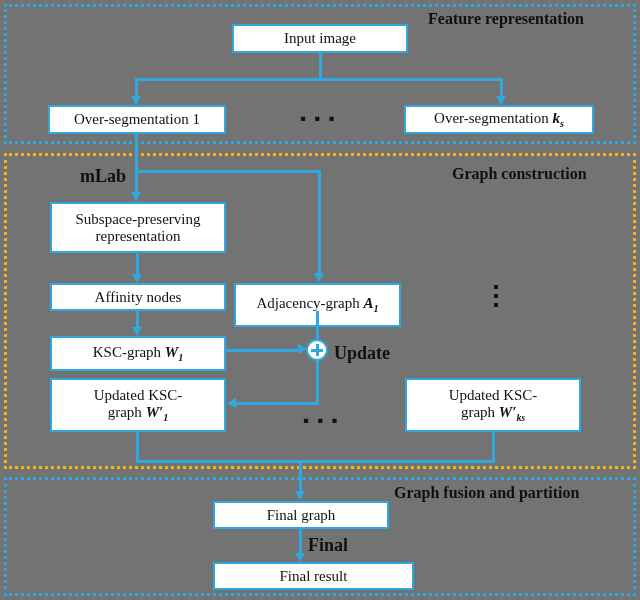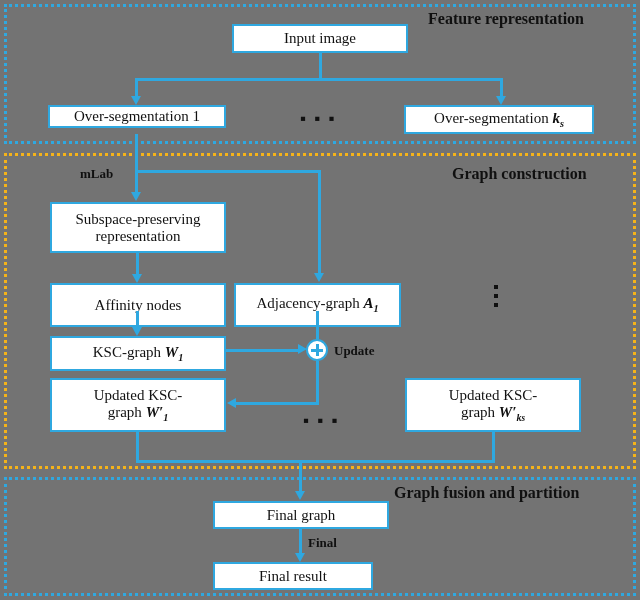--- a/index.html
+++ b/index.html
@@ -103,21 +103,21 @@
     border-top: 5.5px solid transparent;
     border-bottom: 5.5px solid transparent;
     border-left: 9px solid #2fa8e0;
   }
 
   
   .edge-label {
     position: absolute;
     font-family: "Liberation Serif", "DejaVu Serif", serif;
     font-weight: bold;
-    font-size: 13px;
+    font-size: 18px;
     color: #101010;
     white-space: nowrap;
   }
 
   
   .plus-node {
     position: absolute;
     width: 22px; height: 22px;
     border: 2.5px solid #2fa8e0;
     border-radius: 50%;
@@ -172,21 +172,21 @@
   <div class="section-title" style="left:428px; top:10px;">Feature representation</div>
 
   <div class="section-title" style="left:452px; top:165px;">Graph construction</div>
 
   <div class="section-title" style="left:394px; top:484px;">Graph fusion and partition</div>
 
   <div class="node" style="left:232px; top:24px; width:176px; height:29px;">
     <span class="inner">Input image</span>
   </div>
 
-  <div class="node" style="left:48px; top:105px; width:178px; height:23px;">
+  <div class="node" style="left:48px; top:105px; width:178px; height:29px;">
     <span class="inner">Over-segmentation 1</span>
   </div>
 
   <div class="node" style="left:404px; top:105px; width:190px; height:29px;">
     <span class="inner"><span>Over-segmentation </span><span class="mathvar">k</span><span class="sub">s</span></span>
   </div>
 
   <div class="line vline" style="left:318.5px; top:53px; height:27px;"></div>
   <div class="line hline" style="left:135px; top:78px; width:368px;"></div>
   <div class="line vline" style="left:135px; top:78px; height:19px;"></div>
@@ -209,21 +209,21 @@
   <div class="node" style="left:50px; top:202px; width:176px; height:51px;">
     <span class="inner">
       <span>Subspace-preserving</span><br>
       <span>representation</span>
     </span>
   </div>
 
   <div class="line vline" style="left:136px; top:253px; height:22px;"></div>
   <div class="arrow-down" style="left:132px; top:274px;"></div>
 
-  <div class="node" style="left:50px; top:283px; width:176px; height:44px;">
+  <div class="node" style="left:50px; top:283px; width:176px; height:28px;">
     <span class="inner">Affinity nodes</span>
   </div>
 
   <div class="node" style="left:234px; top:283px; width:167px; height:44px;">
     <span class="inner"><span>Adjacency-graph </span><span class="mathvar">A</span><span class="sub">1</span></span>
   </div>
 
   <div class="vdots" style="left:494px; top:285px;">
     <span></span>
     <span></span>
@@ -274,17 +274,17 @@
 
   <div class="node" style="left:213px; top:501px; width:176px; height:28px;">
     <span class="inner">Final graph</span>
   </div>
 
   <div class="line vline" style="left:299px; top:529px; height:26px;"></div>
   <div class="arrow-down" style="left:295px; top:553px;"></div>
 
   <div class="edge-label" style="left:308px; top:535px;">Final</div>
 
-  <div class="node" style="left:213px; top:562px; width:160px; height:28px;">
+  <div class="node" style="left:213px; top:562px; width:201px; height:28px;">
     <span class="inner">Final result</span>
   </div>
 
 </div>
 
 </body></html>

